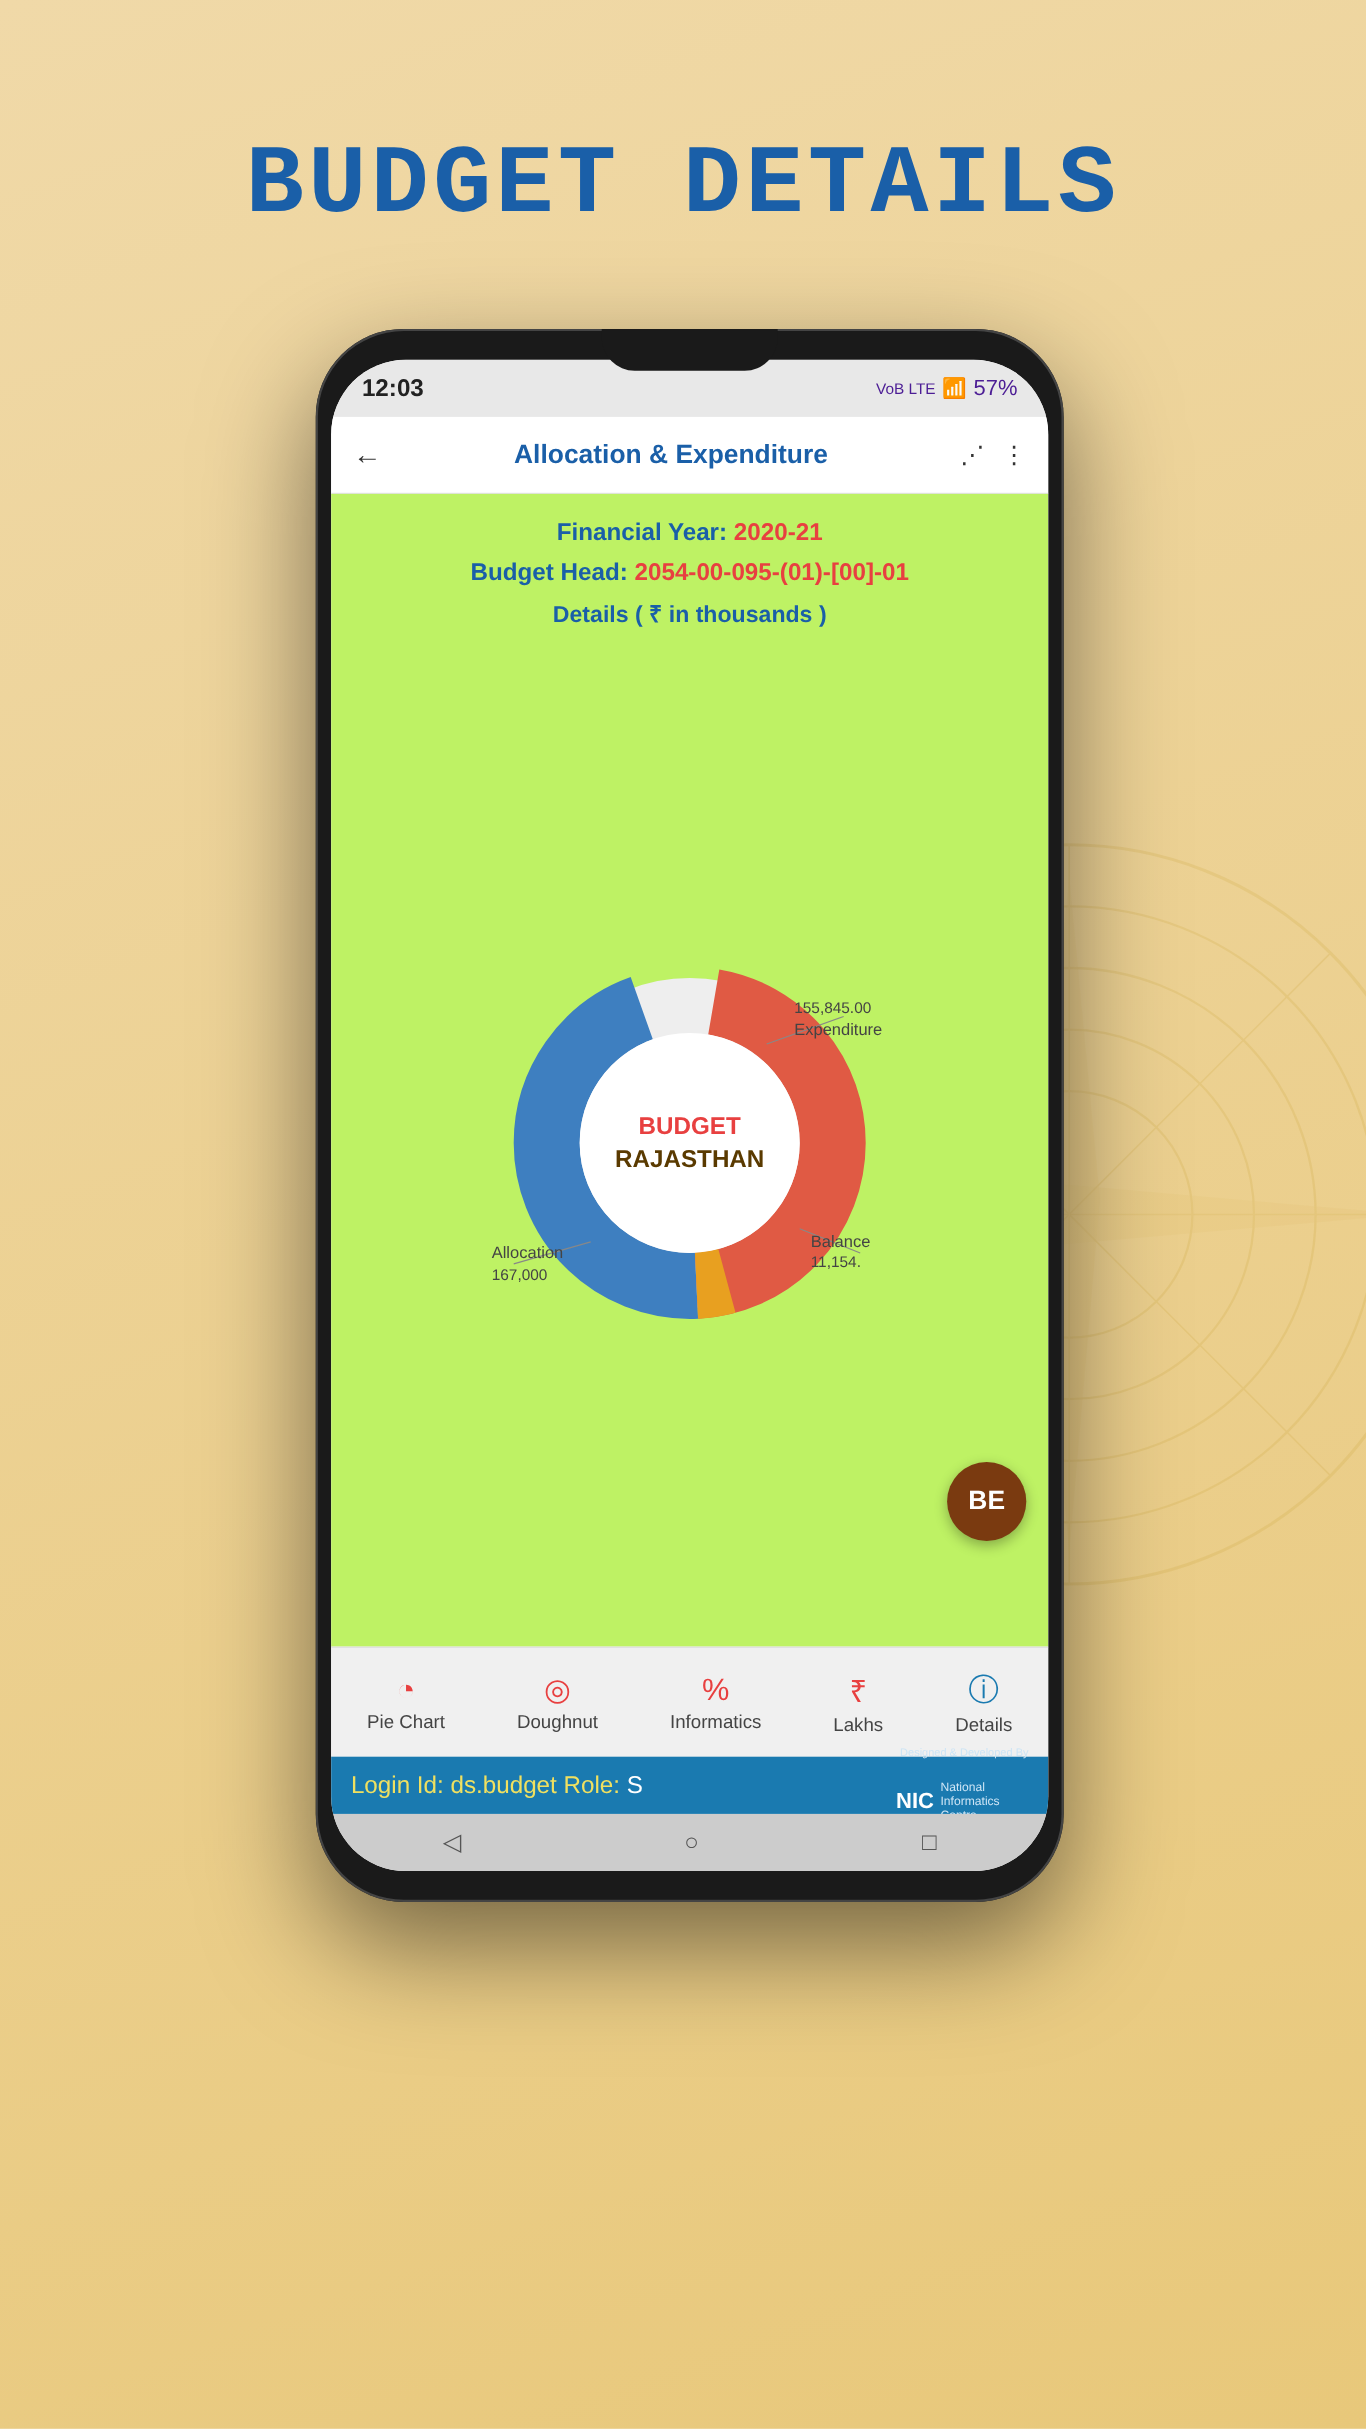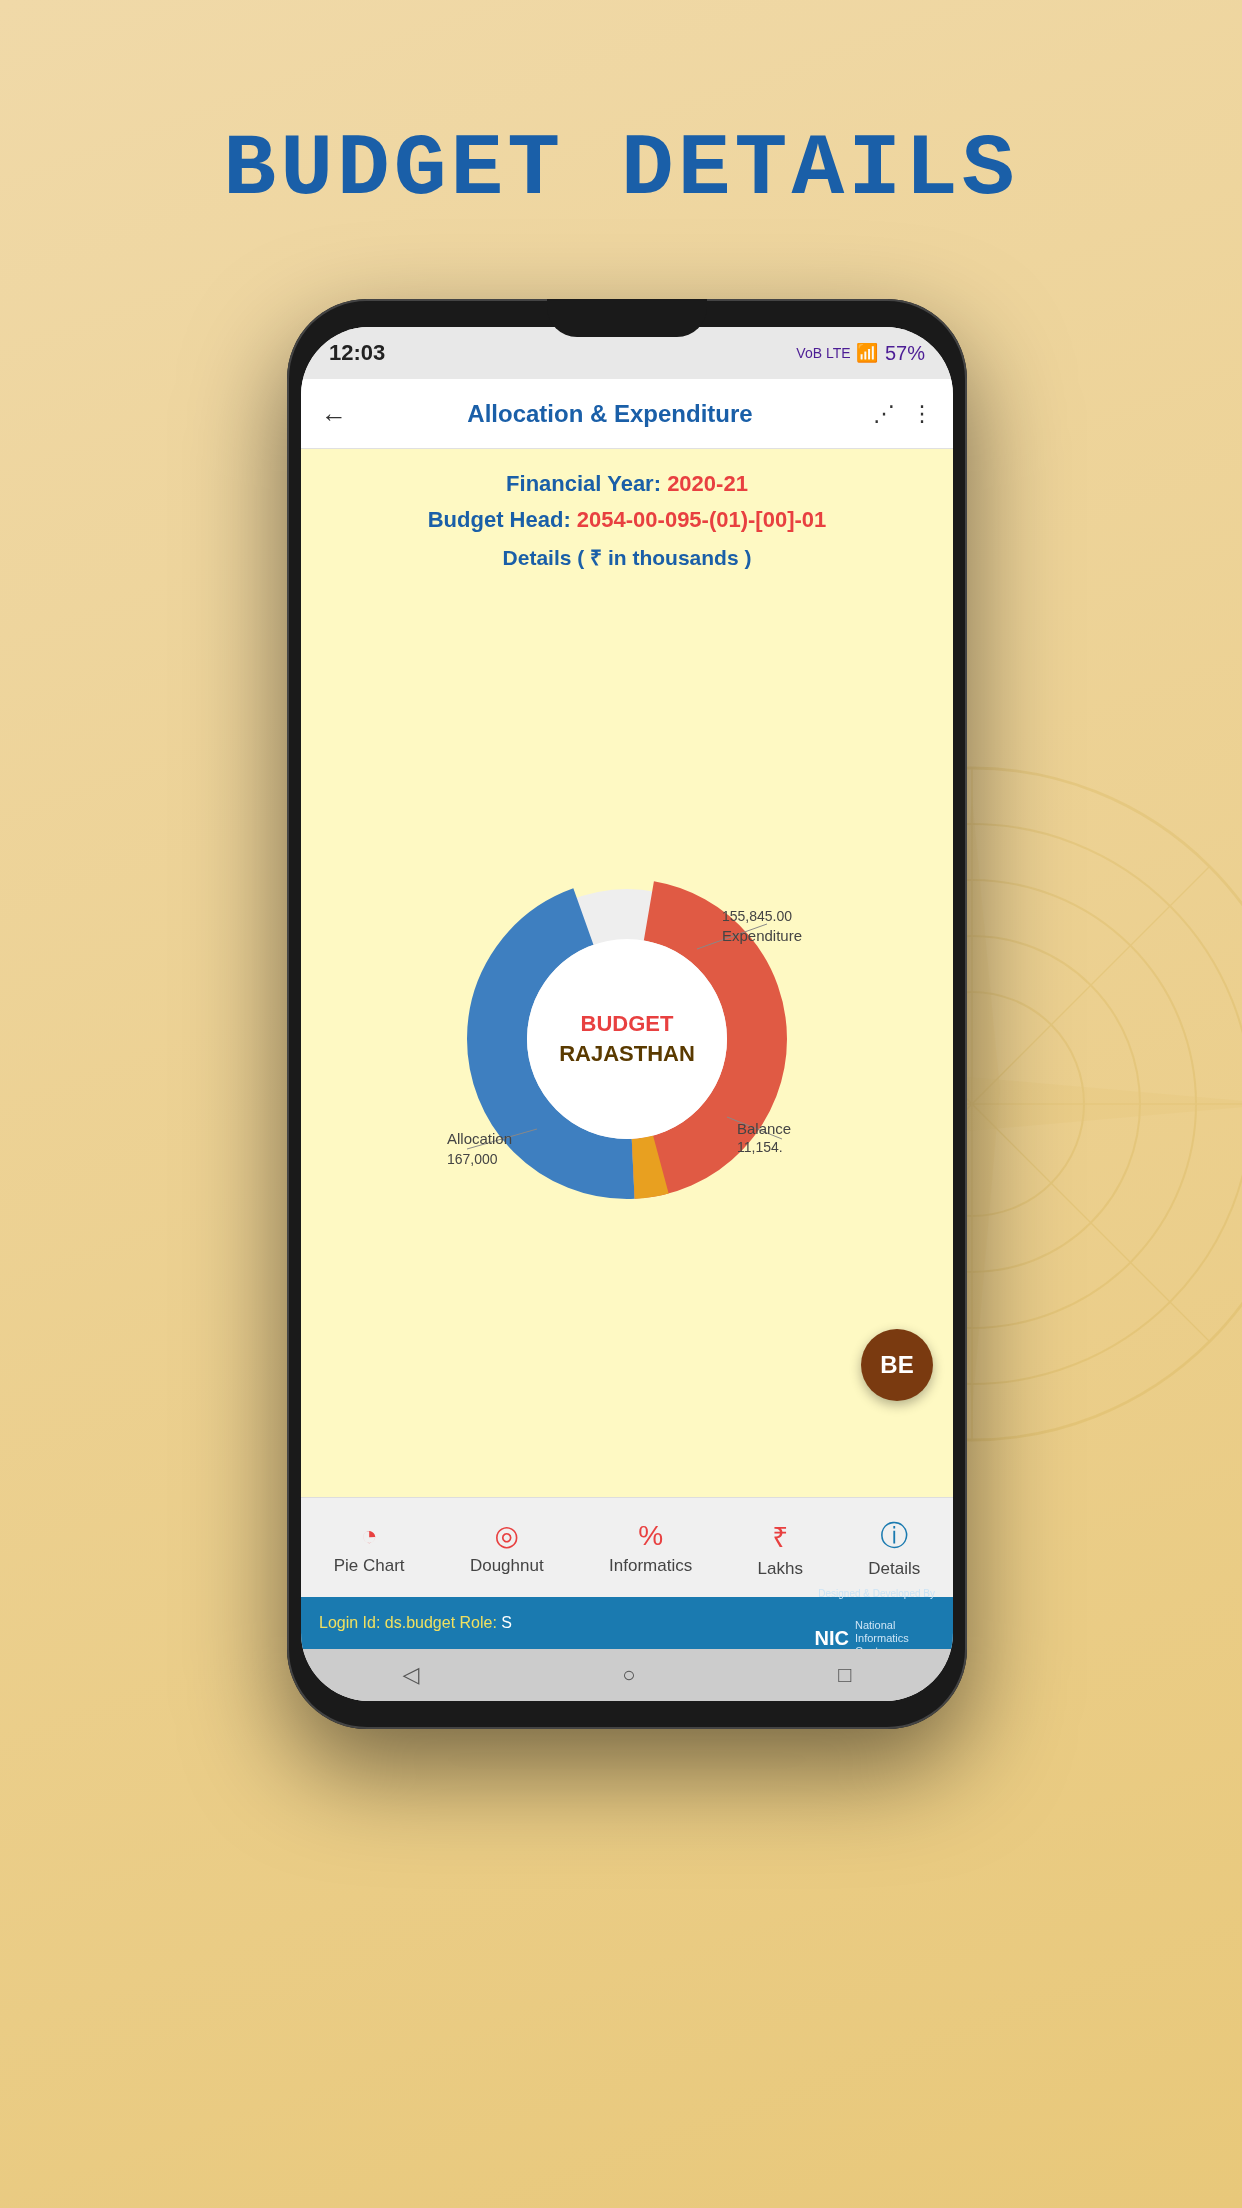--- a/index.html
+++ b/index.html
@@ -134,21 +134,21 @@
       gap: 16px;
       align-items: center;
     }
     .header-icon {
       font-size: 22px;
       color: #333;
     }
 
     
     .app-content {
-      background: #fef9c3;
+      background: #bef264;
       flex: 1;
       overflow: hidden;
       display: flex;
       flex-direction: column;
     }
 
     .info-section {
       padding: 22px 20px 10px;
       text-align: center;
     }
@@ -250,21 +250,21 @@
     .footer-bar {
       background: #1a7ab0;
       height: 52px;
       display: flex;
       align-items: center;
       justify-content: space-between;
       padding: 0 18px;
       flex-shrink: 0;
     }
     .footer-login {
-      font-size: 16px;
+      font-size: 22px;
       color: #c8e8ff;
     }
     .footer-login span {
       color: #f0e060;
     }
     .nic-logo {
       display: flex;
       flex-direction: column;
       align-items: flex-end;
       gap: 20px;

